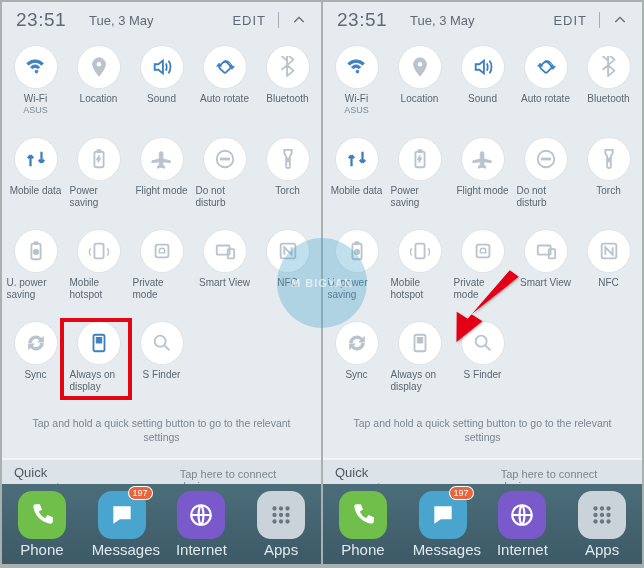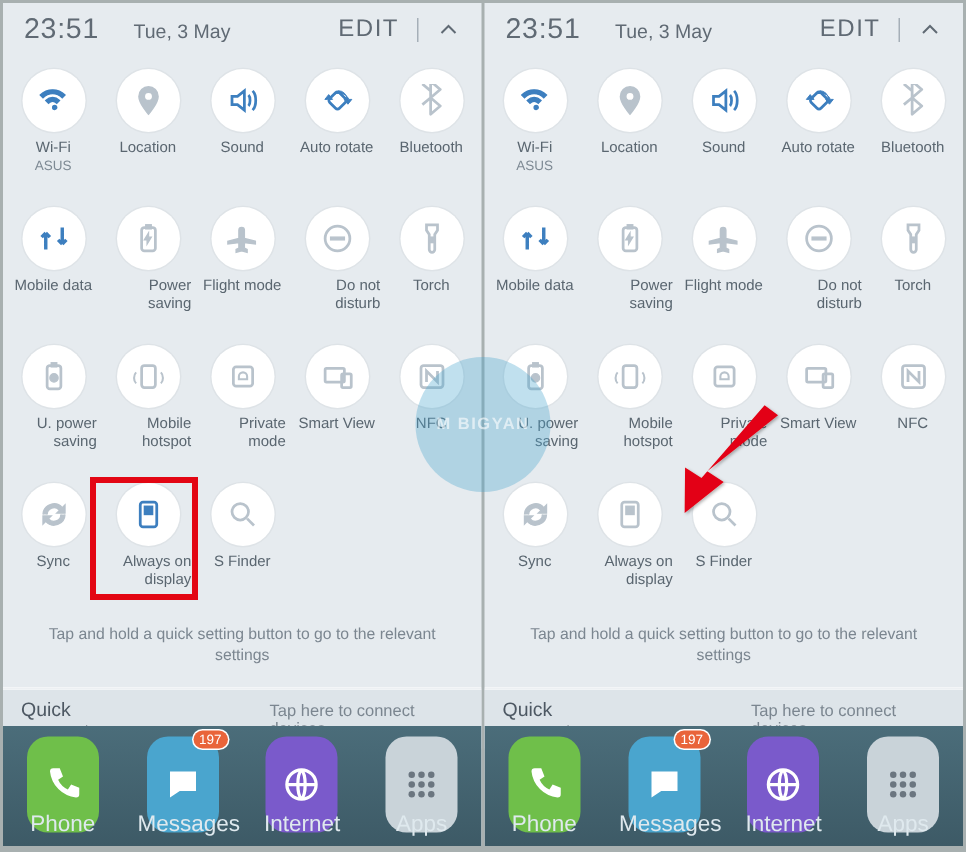--- a/index.html
+++ b/index.html
@@ -28,21 +28,21 @@
     height: 36px;
     display: flex;
     align-items: center;
     padding: 0 14px;
     color: #606a74;
     font-size: 15px;
   }
   .status .time { font-size: 19px; font-weight: 400; letter-spacing: 0.5px; }
   .status .date { margin-left: 23px; font-size: 13px; }
   .status .spacer { flex: 1; }
-  .status .edit { font-size: 16px; letter-spacing: 1px; margin-right: 12px; }
+  .status .edit { font-size: 13px; letter-spacing: 1px; margin-right: 12px; }
   .status .div { width:1px; height:16px; background:#a5afb8; margin-right:12px; }
   .status .caret svg { display:block; }
 
   .grid {
     display: grid;
     grid-template-columns: repeat(5, 1fr);
     padding: 2px 2px 0 2px;
   }
   .tile {
     height: 92px;
@@ -64,21 +64,21 @@
     box-shadow: 0 0 0 1px rgba(0,0,0,0.03);
   }
   .circ svg { width: 22px; height: 22px; }
   .on svg { fill: #3d7fbf; stroke: #3d7fbf; }
   .off svg { fill: #b9c3cc; stroke: #b9c3cc; }
   .label {
     margin-top: 5px;
     font-size: 10px;
     line-height: 12px;
     color: #5a6670;
-    text-align: right;
+    text-align: left;
     max-width: 58px;
   }
   .sublabel {
     font-size: 9px;
     color: #7e8a94;
     text-align: center;
   }
 
   .hint {
     font-size: 10.5px;
@@ -106,21 +106,21 @@
     position: absolute;
     bottom: 0; left: 0; right: 0;
     height: 80px;
     background: linear-gradient(#4b6d7a, #3d5a66);
     display: flex;
     justify-content: space-around;
     align-items: center;
     padding-top: 4px;
   }
   .appicon {
-    width: 48px; height: 64px; border-radius: 14px;
+    width: 48px; height: 48px; border-radius: 14px;
     display: flex; align-items: center; justify-content: center;
     position: relative;
   }
   .appicon .badge {
     position: absolute; top:-4px; right:-6px;
     background:#e9643a; color:#fff; font-size:9px;
     padding:1px 4px; border-radius:8px;
     box-shadow:0 0 0 1px #fff;
   }
   .applabel { position:absolute; bottom:3px; font-size:15px; color:#dfe9ee; text-align:center; width:100%; }

